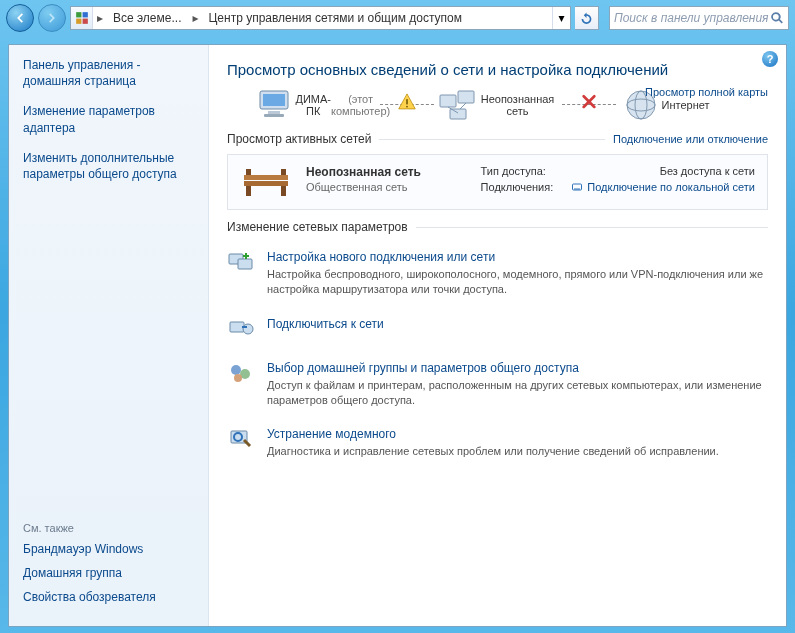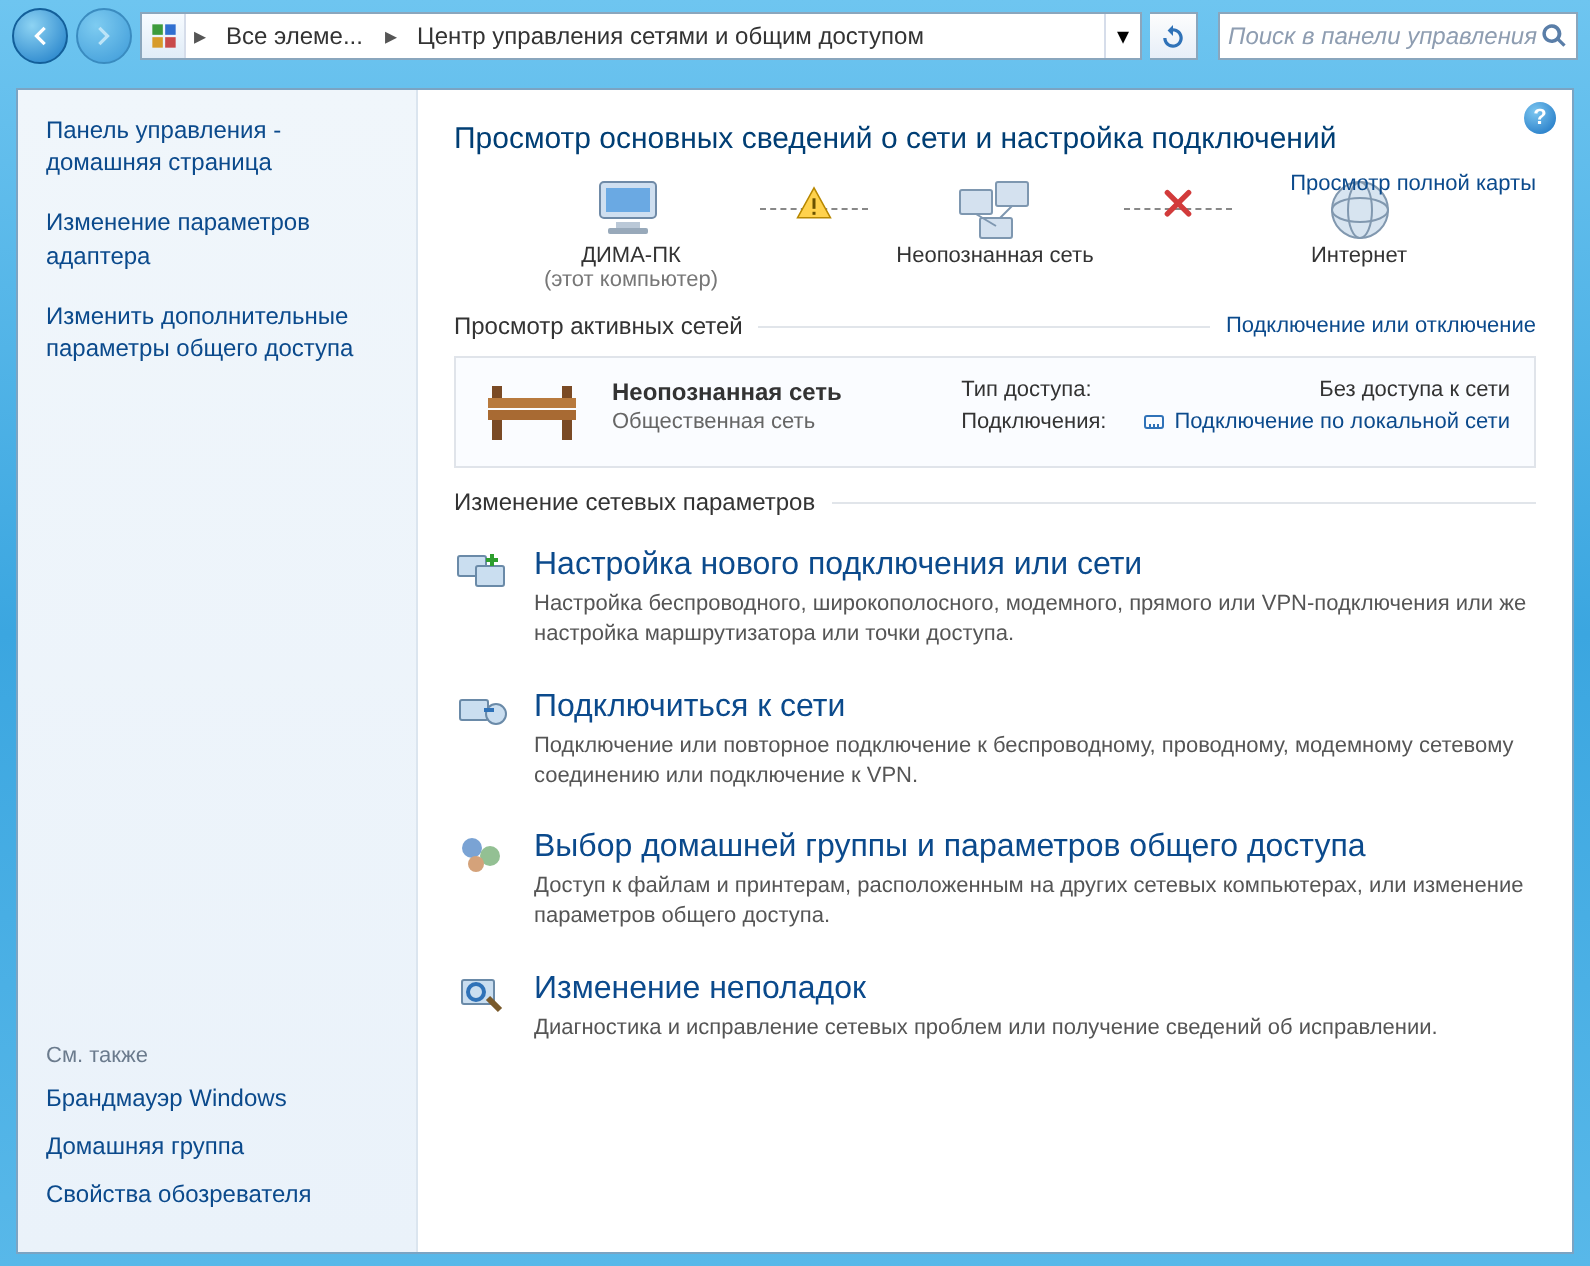--- a/index.html
+++ b/index.html
@@ -136,21 +136,21 @@
     margin-bottom: 6px;
     position: relative;
   }
   .maplink {
     position: absolute; right: 0; top: -2px;
     color: #0b4a8c;
     cursor: pointer;
     font-size: 11px;
   }
   .node {
-    display: flex; flex-direction: column; align-items: center;
+    display: flex; flex-direction: row; align-items: center;
     width: 120px;
     font-size: 11px;
     color: #333;
     text-align: center;
   }
   .node .ic {
     width: 42px; height: 34px;
     display:flex; align-items:center; justify-content:center;
   }
   .conn {
@@ -207,21 +207,21 @@
   .netprops .v a { color: #0b4a8c; cursor:pointer; display:inline-flex; align-items:flex-start; gap:4px;}
   .settings-list { margin-top: 8px;}
   .setting-item {
     display: flex; gap: 12px;
     padding: 8px 0 12px 0;
   }
   .setting-item .sicon {
     width: 28px; height: 24px; flex-shrink: 0;
     display:flex; align-items:center; justify-content:center;
   }
-  .setting-item .ttl { color: #0b4a8c; cursor: pointer; margin-bottom: 3px; font-size: 16px;}
+  .setting-item .ttl { color: #0b4a8c; cursor: pointer; margin-bottom: 3px; font-size: 12px;}
   .setting-item .desc { color: #555; font-size: 11px; line-height: 1.35;}
 </style>
 </head>
 <body>
 
 <div class="nav-bar">
   <div class="nav-btn">
     <svg viewBox="0 0 24 24">
         <path d="M15 4l-8 8 8 8 2-2-6-6 6-6z"></path>
       </svg>
@@ -399,21 +399,20 @@
       <div class="setting-item">
         <div class="sicon">
           <svg width="26" height="22" viewBox="0 0 26 22">
               <rect x="2" y="4" width="14" height="10" rx="1" fill="#cadef0" stroke="#6a8aa8"></rect>
               <circle cx="20" cy="11" r="5" fill="#cadef0" stroke="#6a8aa8"></circle>
               <path d="M14 9l5 0" stroke="#2f72b8" stroke-width="2"></path>
             </svg>
         </div>
         <div>
           <div class="ttl">Подключиться к сети</div>
-          <div class="desc">Подключение или повторное подключение к беспроводному, проводному, модемному сетевому соединению или подключение к VPN.</div>
         </div>
       </div>
 
       <div class="setting-item">
         <div class="sicon">
           <svg width="26" height="22" viewBox="0 0 26 22">
               <circle cx="8" cy="8" r="5" fill="#7aa3d4"></circle>
               <circle cx="17" cy="12" r="5" fill="#93c093"></circle>
               <circle cx="10" cy="16" r="4" fill="#d4a27a"></circle>
             </svg>
@@ -426,20 +425,20 @@
 
       <div class="setting-item">
         <div class="sicon">
           <svg width="26" height="22" viewBox="0 0 26 22">
               <rect x="3" y="3" width="16" height="12" rx="1" fill="#cadef0" stroke="#6a8aa8"></rect>
               <path d="M16 12l6 6" stroke="#7a5a2a" stroke-width="3"></path>
               <circle cx="10" cy="9" r="4" fill="none" stroke="#2f72b8" stroke-width="2"></circle>
             </svg>
         </div>
         <div>
-          <div class="ttl">Изменение неполадок</div>
+          <div class="ttl">Устранение модемного</div>
           <div class="desc">Диагностика и исправление сетевых проблем или получение сведений об исправлении.</div>
         </div>
       </div>
 
     </div>
   </div>
 </div>
 
 </body></html>

